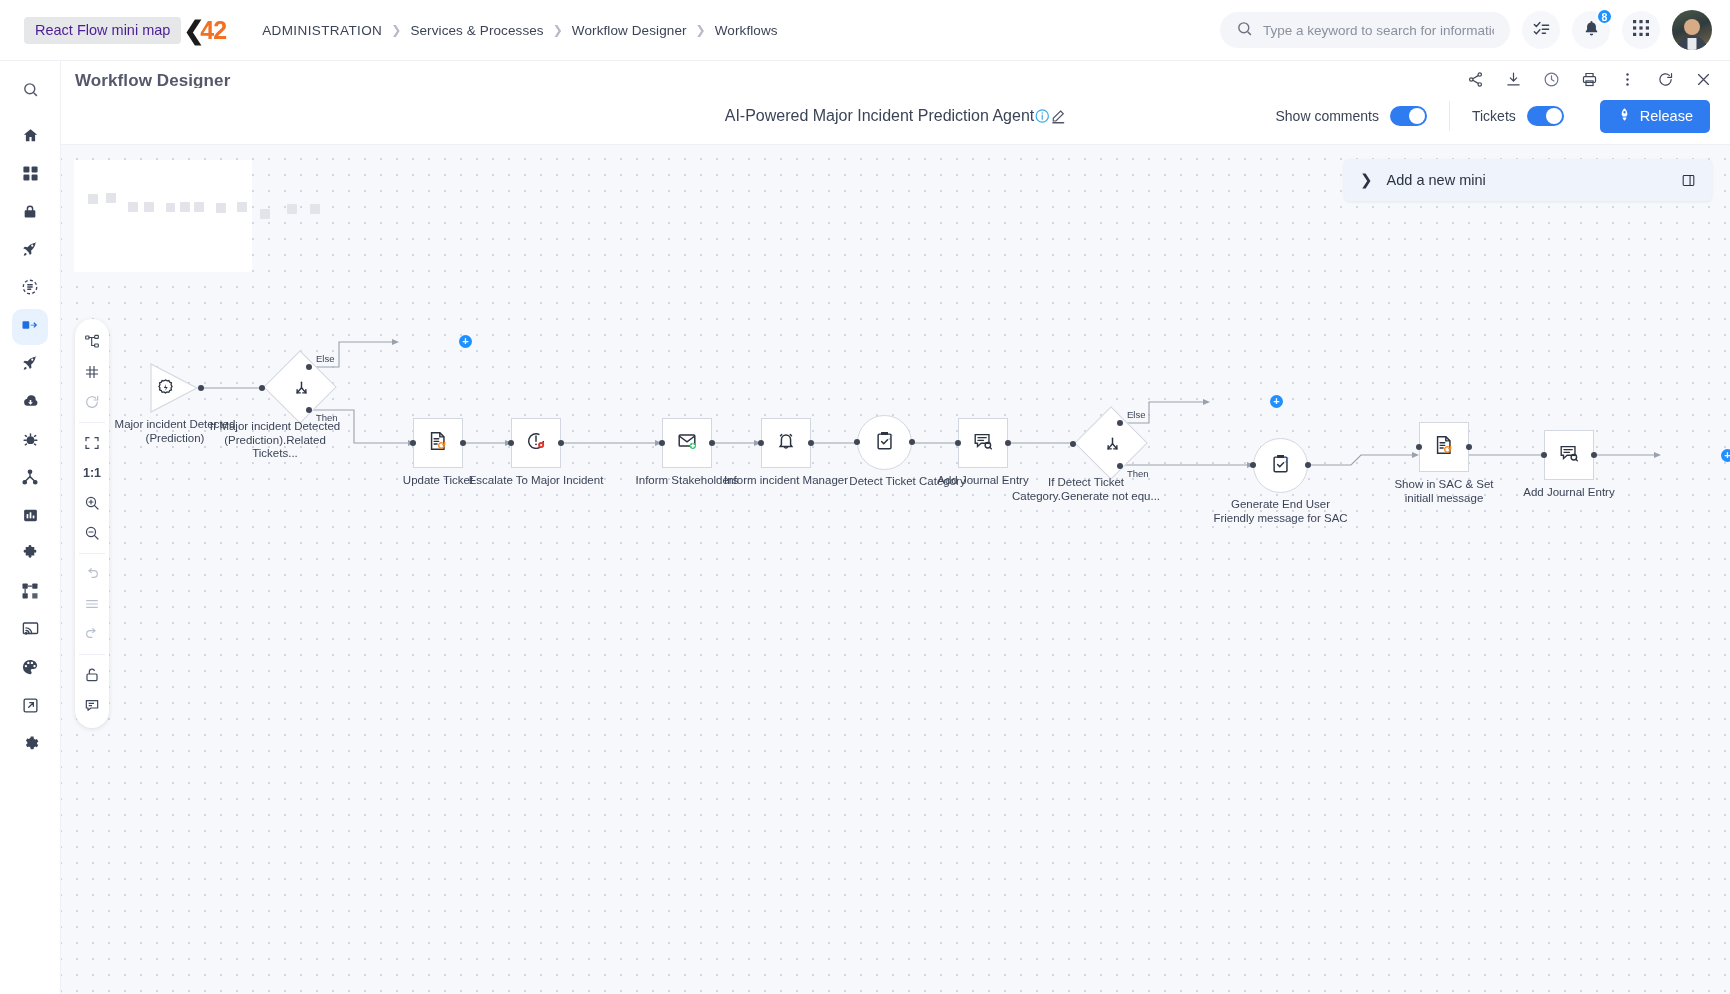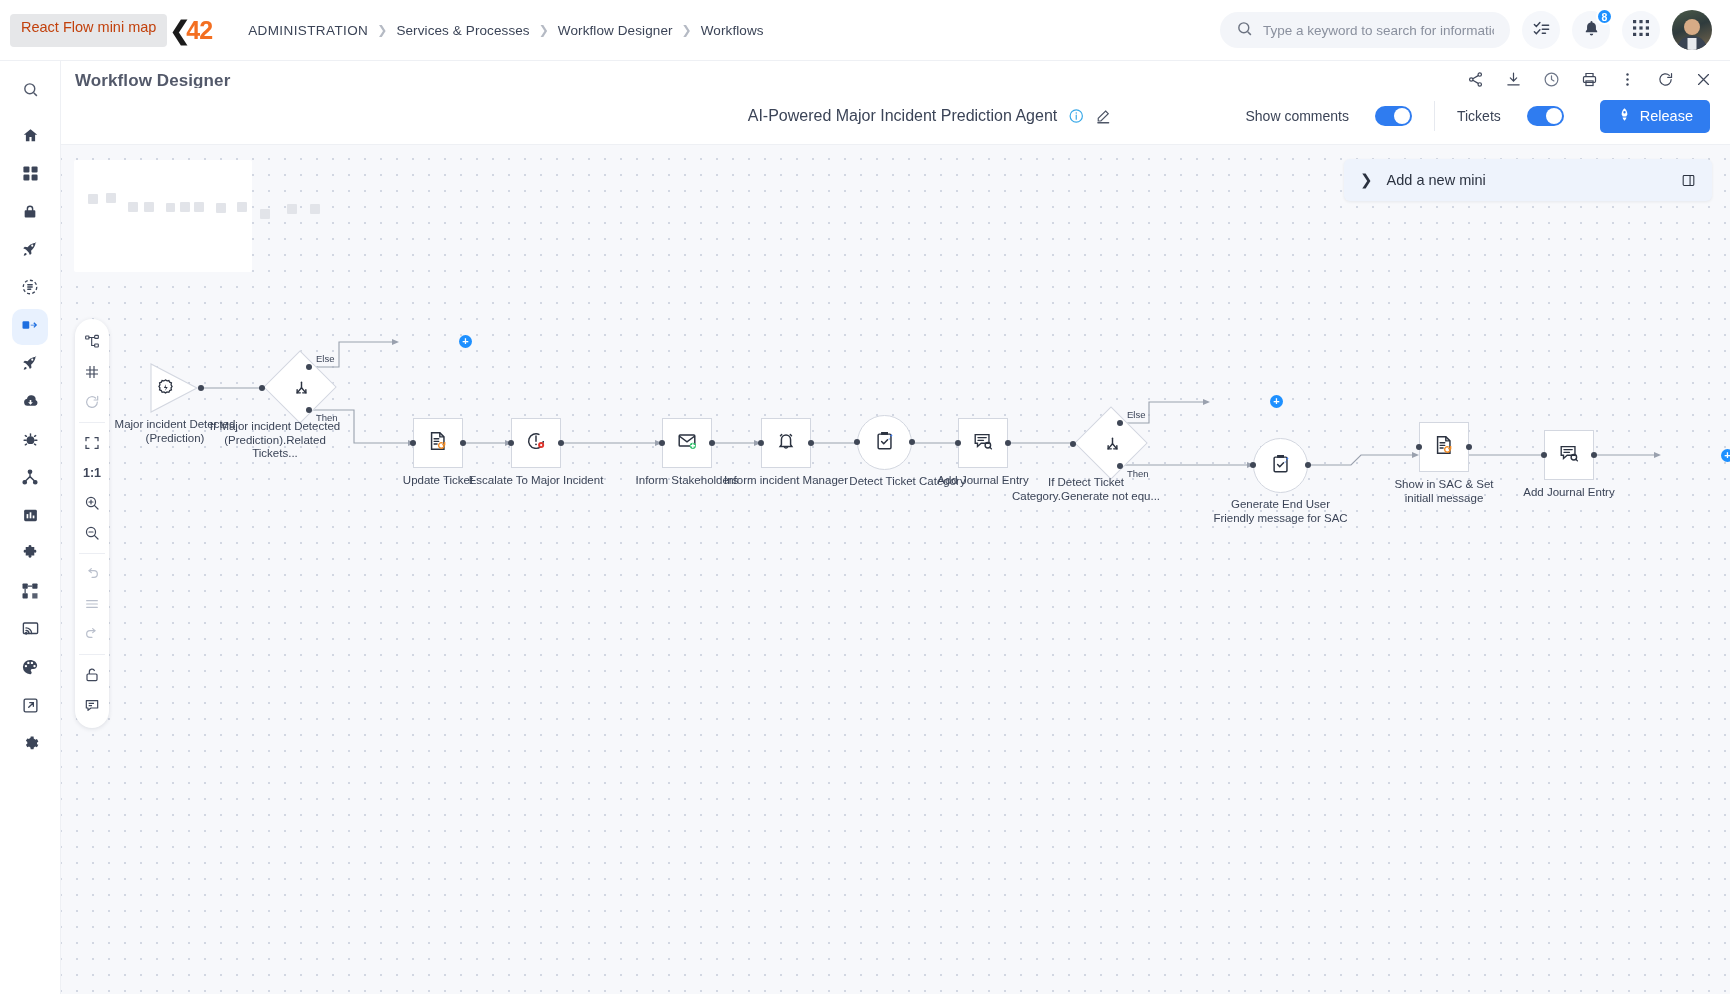--- a/index.html
+++ b/index.html
@@ -12,23 +12,23 @@
   }
   #app { position: relative; width: 1730px; height: 994px; }
 
   
   .topbar {
     position: absolute; top: 0; left: 0; width: 1730px; height: 61px;
     background: #fff; border-bottom: 1px solid #eef0f4;
     display: flex; align-items: center; z-index: 40;
   }
   .tooltip-chip {
-    margin-left: 10px;
-    background: #e6e7e9; color: #c2410c;
-    font-size: 14.5px; padding: 5px 11px 12px; border-radius: 4px;
+    margin-left: 24px;
+    background: #e6e7e9; color: #4c1d95;
+    font-size: 14.5px; padding: 5px 11px 6px; border-radius: 4px;
     white-space: nowrap;
   }
   .brand-42 {
     margin-left: 2px; display: flex; align-items: center;
     font-weight: bold; color: #f36f21; font-size: 25px; letter-spacing: -1px;
   }
   .brand-42 .chev { color: #1b1b1b; font-size: 25px; margin-right: -3px; }
   .breadcrumb {
     margin-left: 36px; display: flex; align-items: center;
     font-size: 13.5px; color: #3b4457; letter-spacing: .1px;
@@ -110,31 +110,31 @@
   .head-tools span { cursor: pointer; display: flex; }
 
   
   .subhead {
     position: absolute; top: 88px; left: 61px; width: 1669px; height: 57px;
     background: #fff; border-bottom: 1px solid #eef0f4;
     display: flex; align-items: center; z-index: 30;
   }
   .wf-title-wrap {
     position: absolute; left: 50%; transform: translateX(-50%);
-    display: flex; align-items: center; gap: 11px; margin-left: 34px;
+    display: flex; align-items: center; 
   }
   .wf-title { font-size: 16px; color: #3b4457; }
   .info-ic { color: #3aa9e8; display: flex; cursor: pointer; }
   .edit-ic { color: #4e5667; display: flex; cursor: pointer; }
   .subhead-right {
     margin-left: auto; display: flex; align-items: center; gap: 0;
     padding-right: 20px;
   }
   .toggle-group {
-    display: flex; align-items: center; gap: 26px; padding: 0 22px;
+    display: flex; align-items: center; gap: 11px; padding: 0 22px;
     height: 30px;
   }
   .toggle-group + .toggle-group { border-left: 1px solid #e6e9ef; }
   .toggle-label { font-size: 14px; color: #3b4457; }
   .switch {
     width: 37px; height: 20px; border-radius: 10px; background: #2f7cf0;
     position: relative; cursor: pointer; flex: none;
   }
   .switch .knob {
     position: absolute; top: 2px; right: 2px; width: 16px; height: 16px;

